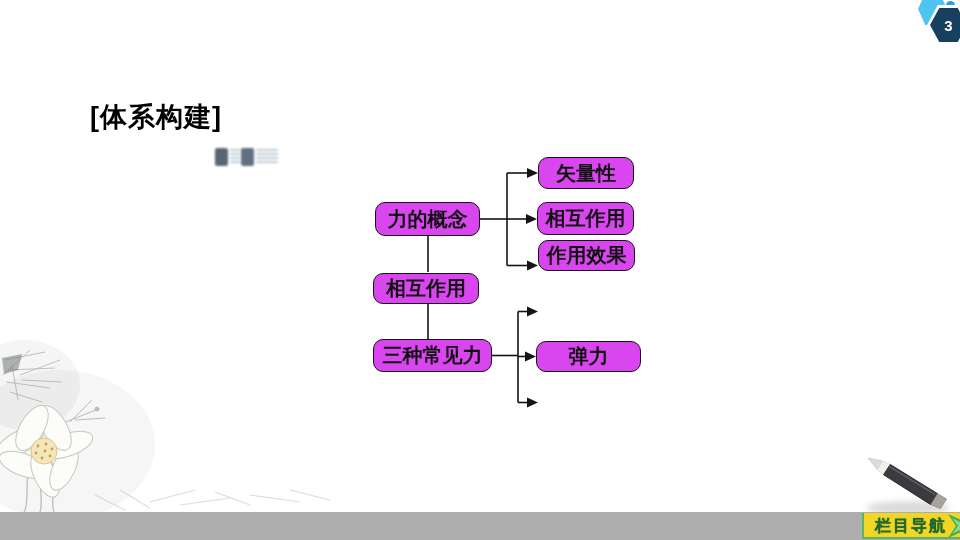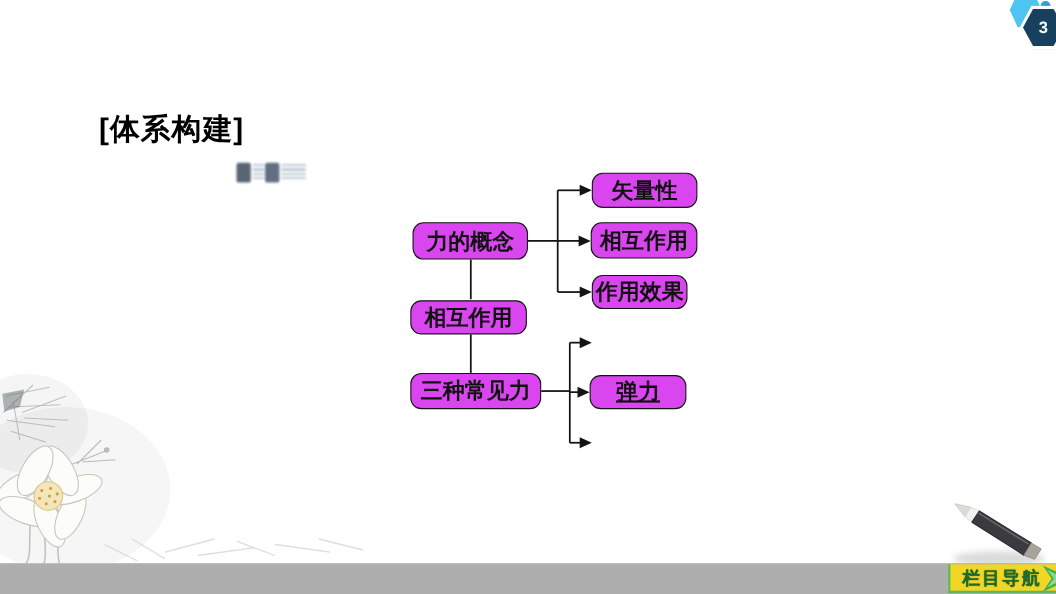--- a/index.html
+++ b/index.html
@@ -109,22 +109,22 @@
       <polygon points="536,356.5 525,351.5 525,361.5"></polygon>
       <polygon points="538,402.5 527,397.5 527,407.5"></polygon>
     </g>
   </svg>
 
   <div class="node" style="left:375px; top:202px; width:105px; height:34px;">力的概念</div>
   <div class="node" style="left:373px; top:273px; width:106px; height:31px;">相互作用</div>
   <div class="node" style="left:373px; top:339px; width:119px; height:33px;">三种常见力</div>
   <div class="node" style="left:538px; top:157px; width:96px; height:32px;">矢量性</div>
   <div class="node" style="left:537px; top:202px; width:97px; height:33px;">相互作用</div>
-  <div class="node" style="left:538px; top:250px; width:87px; height:31px;">作用效果</div>
-  <div class="node" style="left:536px; top:341px; width:88px; height:31px;text-decoration:underline;">弹力</div>
+  <div class="node" style="left:538px; top:240px; width:97px; height:31px;">作用效果</div>
+  <div class="node" style="left:536px; top:341px; width:105px; height:31px;">弹力</div>
 
   <svg class="flower" width="360" height="182" viewBox="0 0 360 182">
     <ellipse cx="60" cy="115" rx="95" ry="75" fill="#000" opacity="0.035"></ellipse>
     <ellipse cx="25" cy="55" rx="55" ry="45" fill="#000" opacity="0.04"></ellipse>
 
     <g stroke="#8e9696" stroke-width="1" opacity="0.55" fill="none">
       <path d="M5,30 L45,22 M8,40 L55,38 M6,52 L50,58 M10,62 L42,72 M3,45 L30,20 M18,70 L12,35"></path>
       <path d="M20,45 L60,30 M22,50 L62,52"></path>
     </g>
     <path d="M2,28 L22,24 L18,40 L4,44 Z" fill="#6f7878" opacity="0.55"></path>

